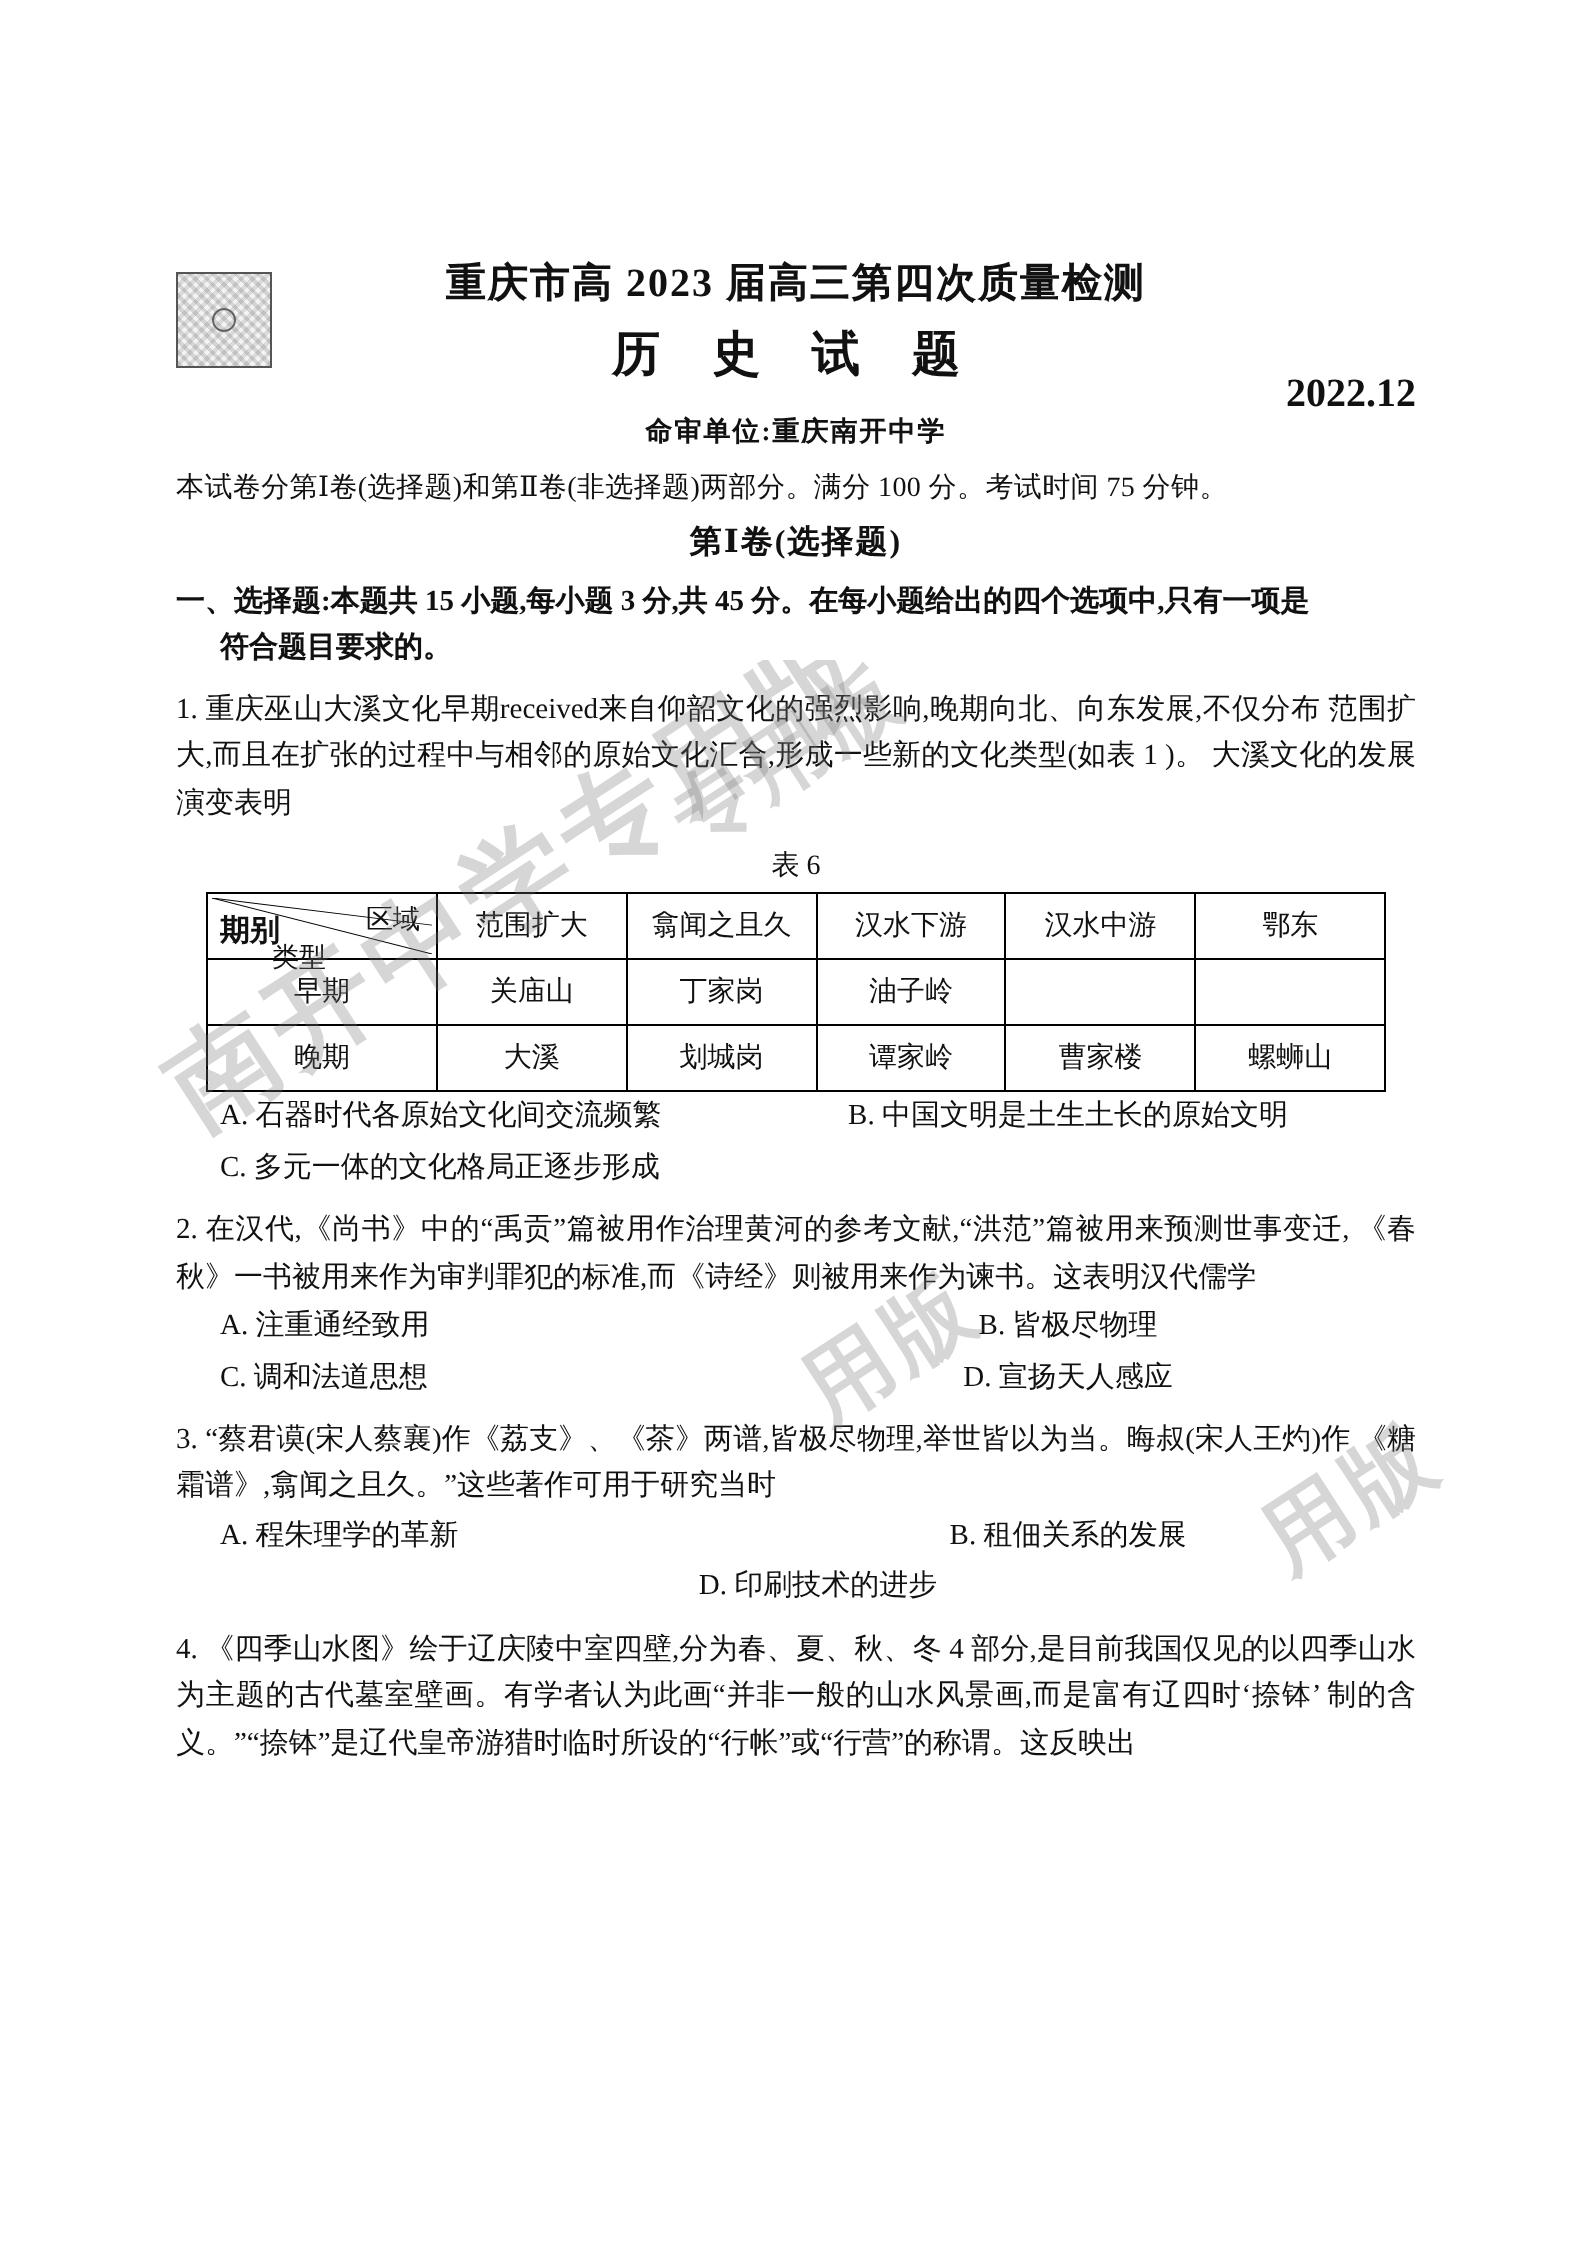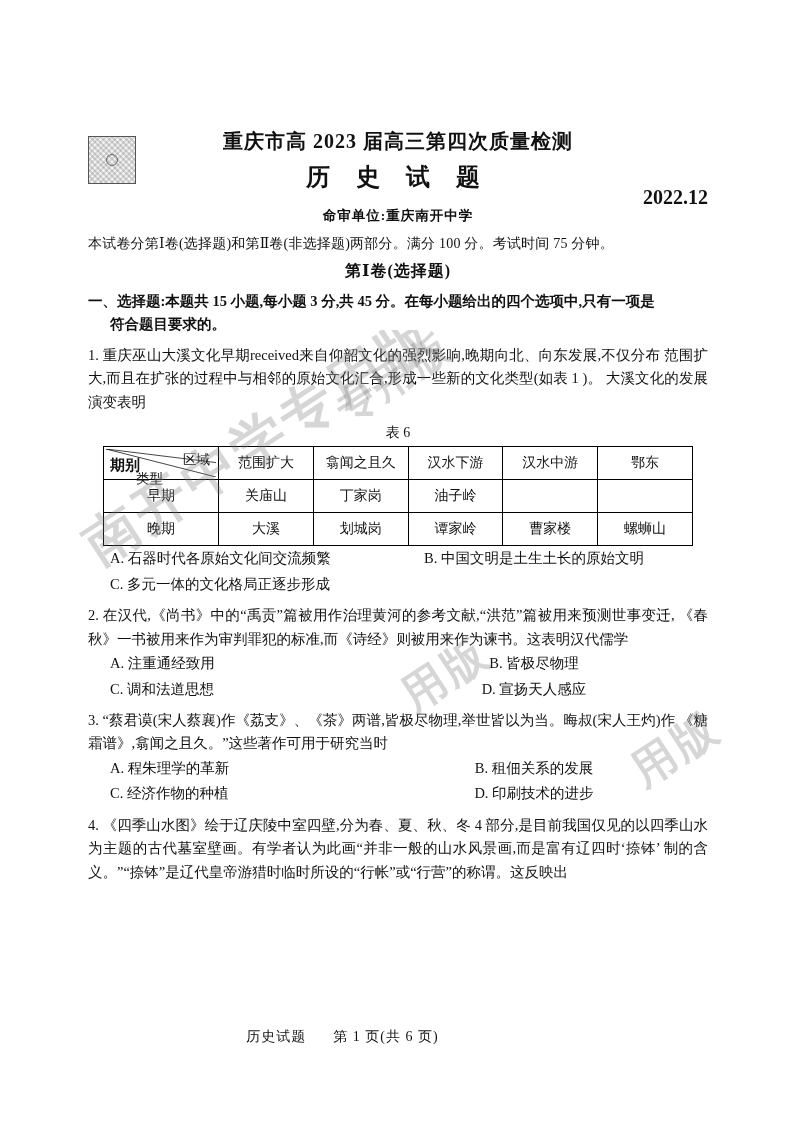--- a/index.html
+++ b/index.html
@@ -329,39 +329,33 @@
     <div class="question">
       <span>3.</span>
       <span>“蔡君谟(宋人蔡襄)作《荔支》、《茶》两谱,皆极尽物理,举世皆以为当。晦叔(宋人王灼)作</span>
       <span>《糖霜谱》,翕闻之且久。”这些著作可用于研究当时</span>
     </div>
     <div class="opt-row">
       <span class="opt-a">A. 程朱理学的革新</span>
       <span class="opt-b">B. 租佃关系的发展</span>
     </div>
     <div class="opt-row">
-      <span class="opt-c">C. 经济作物的种植</span>
       <span class="opt-d">D. 印刷技术的进步</span>
     </div>
 
     <div class="question">
       <span>4.</span>
       <span>《四季山水图》绘于辽庆陵中室四壁,分为春、夏、秋、冬 4 部分,是目前我国仅见的以四季山水</span>
       <span>为主题的古代墓室壁画。有学者认为此画“并非一般的山水风景画,而是富有辽四时‘捺钵’</span>
       <span>制的含义。”“捺钵”是辽代皇帝游猎时临时所设的“行帐”或“行营”的称谓。这反映出</span>
     </div>
 
   </div>
 
   <div class="watermark">
     <span class="wm-text wm1">南开中学专用版</span>
     <span class="wm-text wm2">专用版</span>
     <span class="wm-text wm3">用版</span>
     <span class="wm-text wm4">用版</span>
   </div>
 
-  <div class="footer">
-    <span>历史试题</span>
-    <span class="fsep"></span>
-    <span>第 1 页(共 6 页)</span>
-  </div>
 
 </div>
 
 </body></html>

